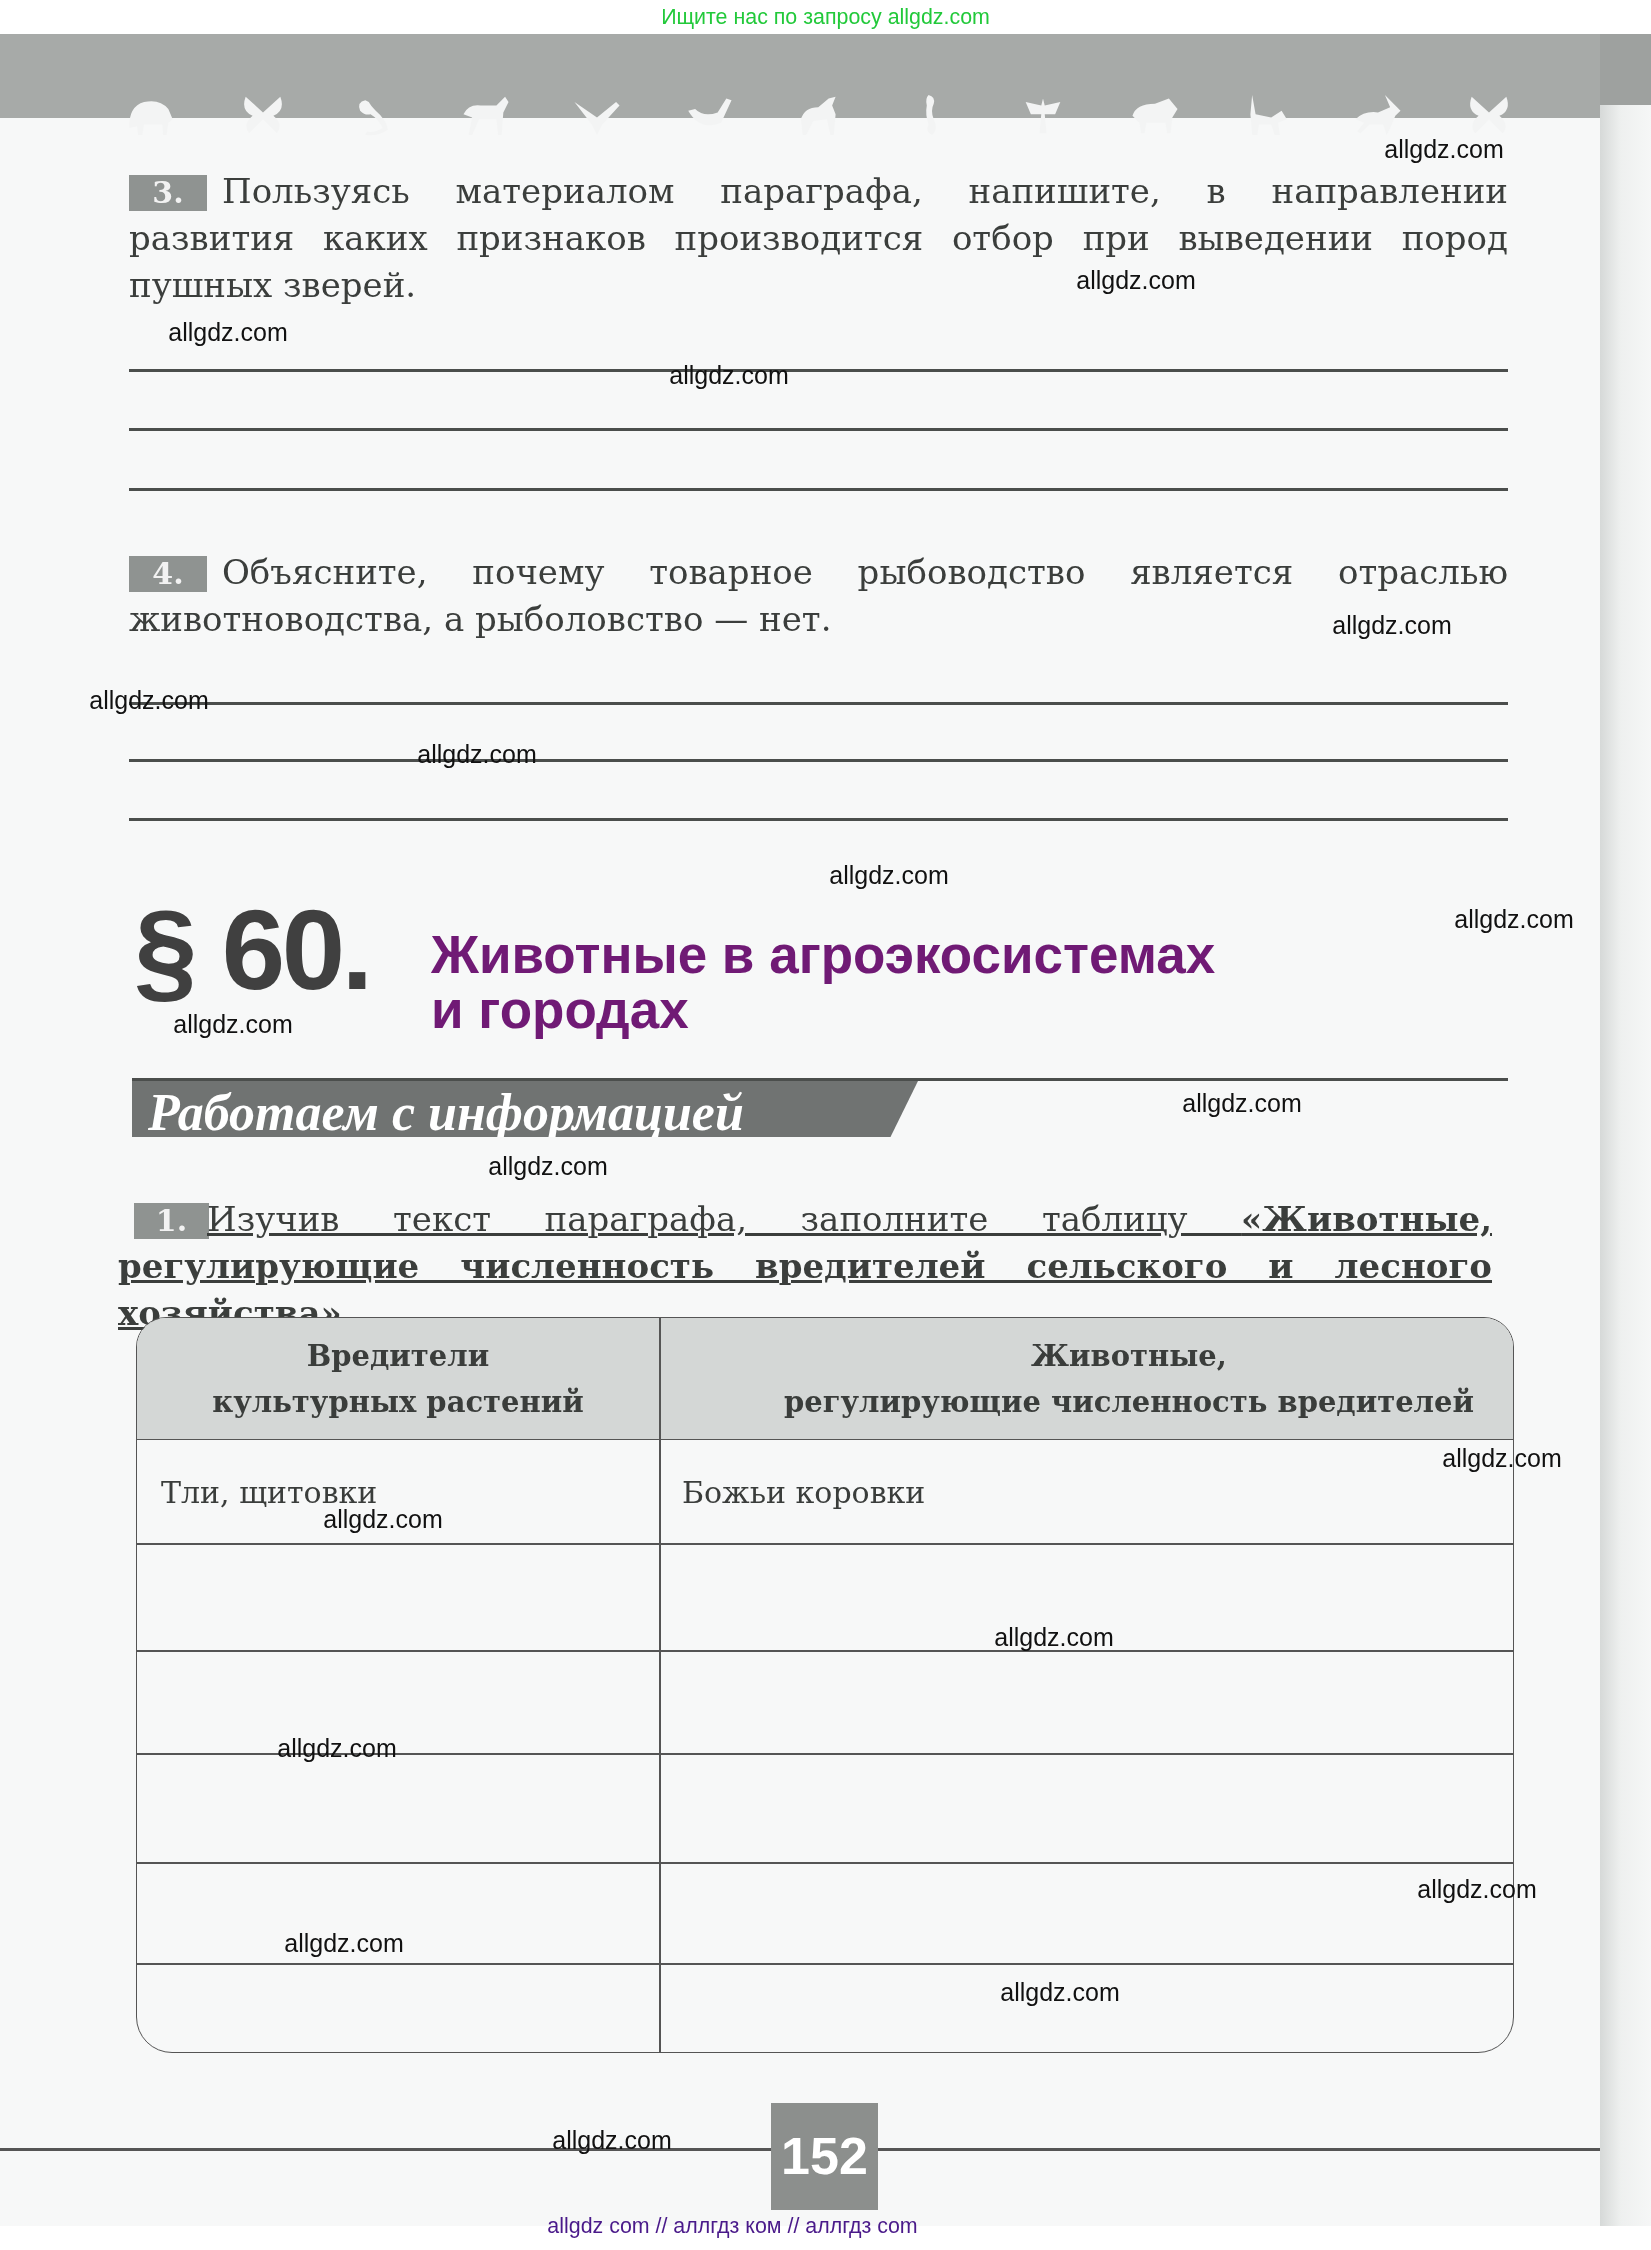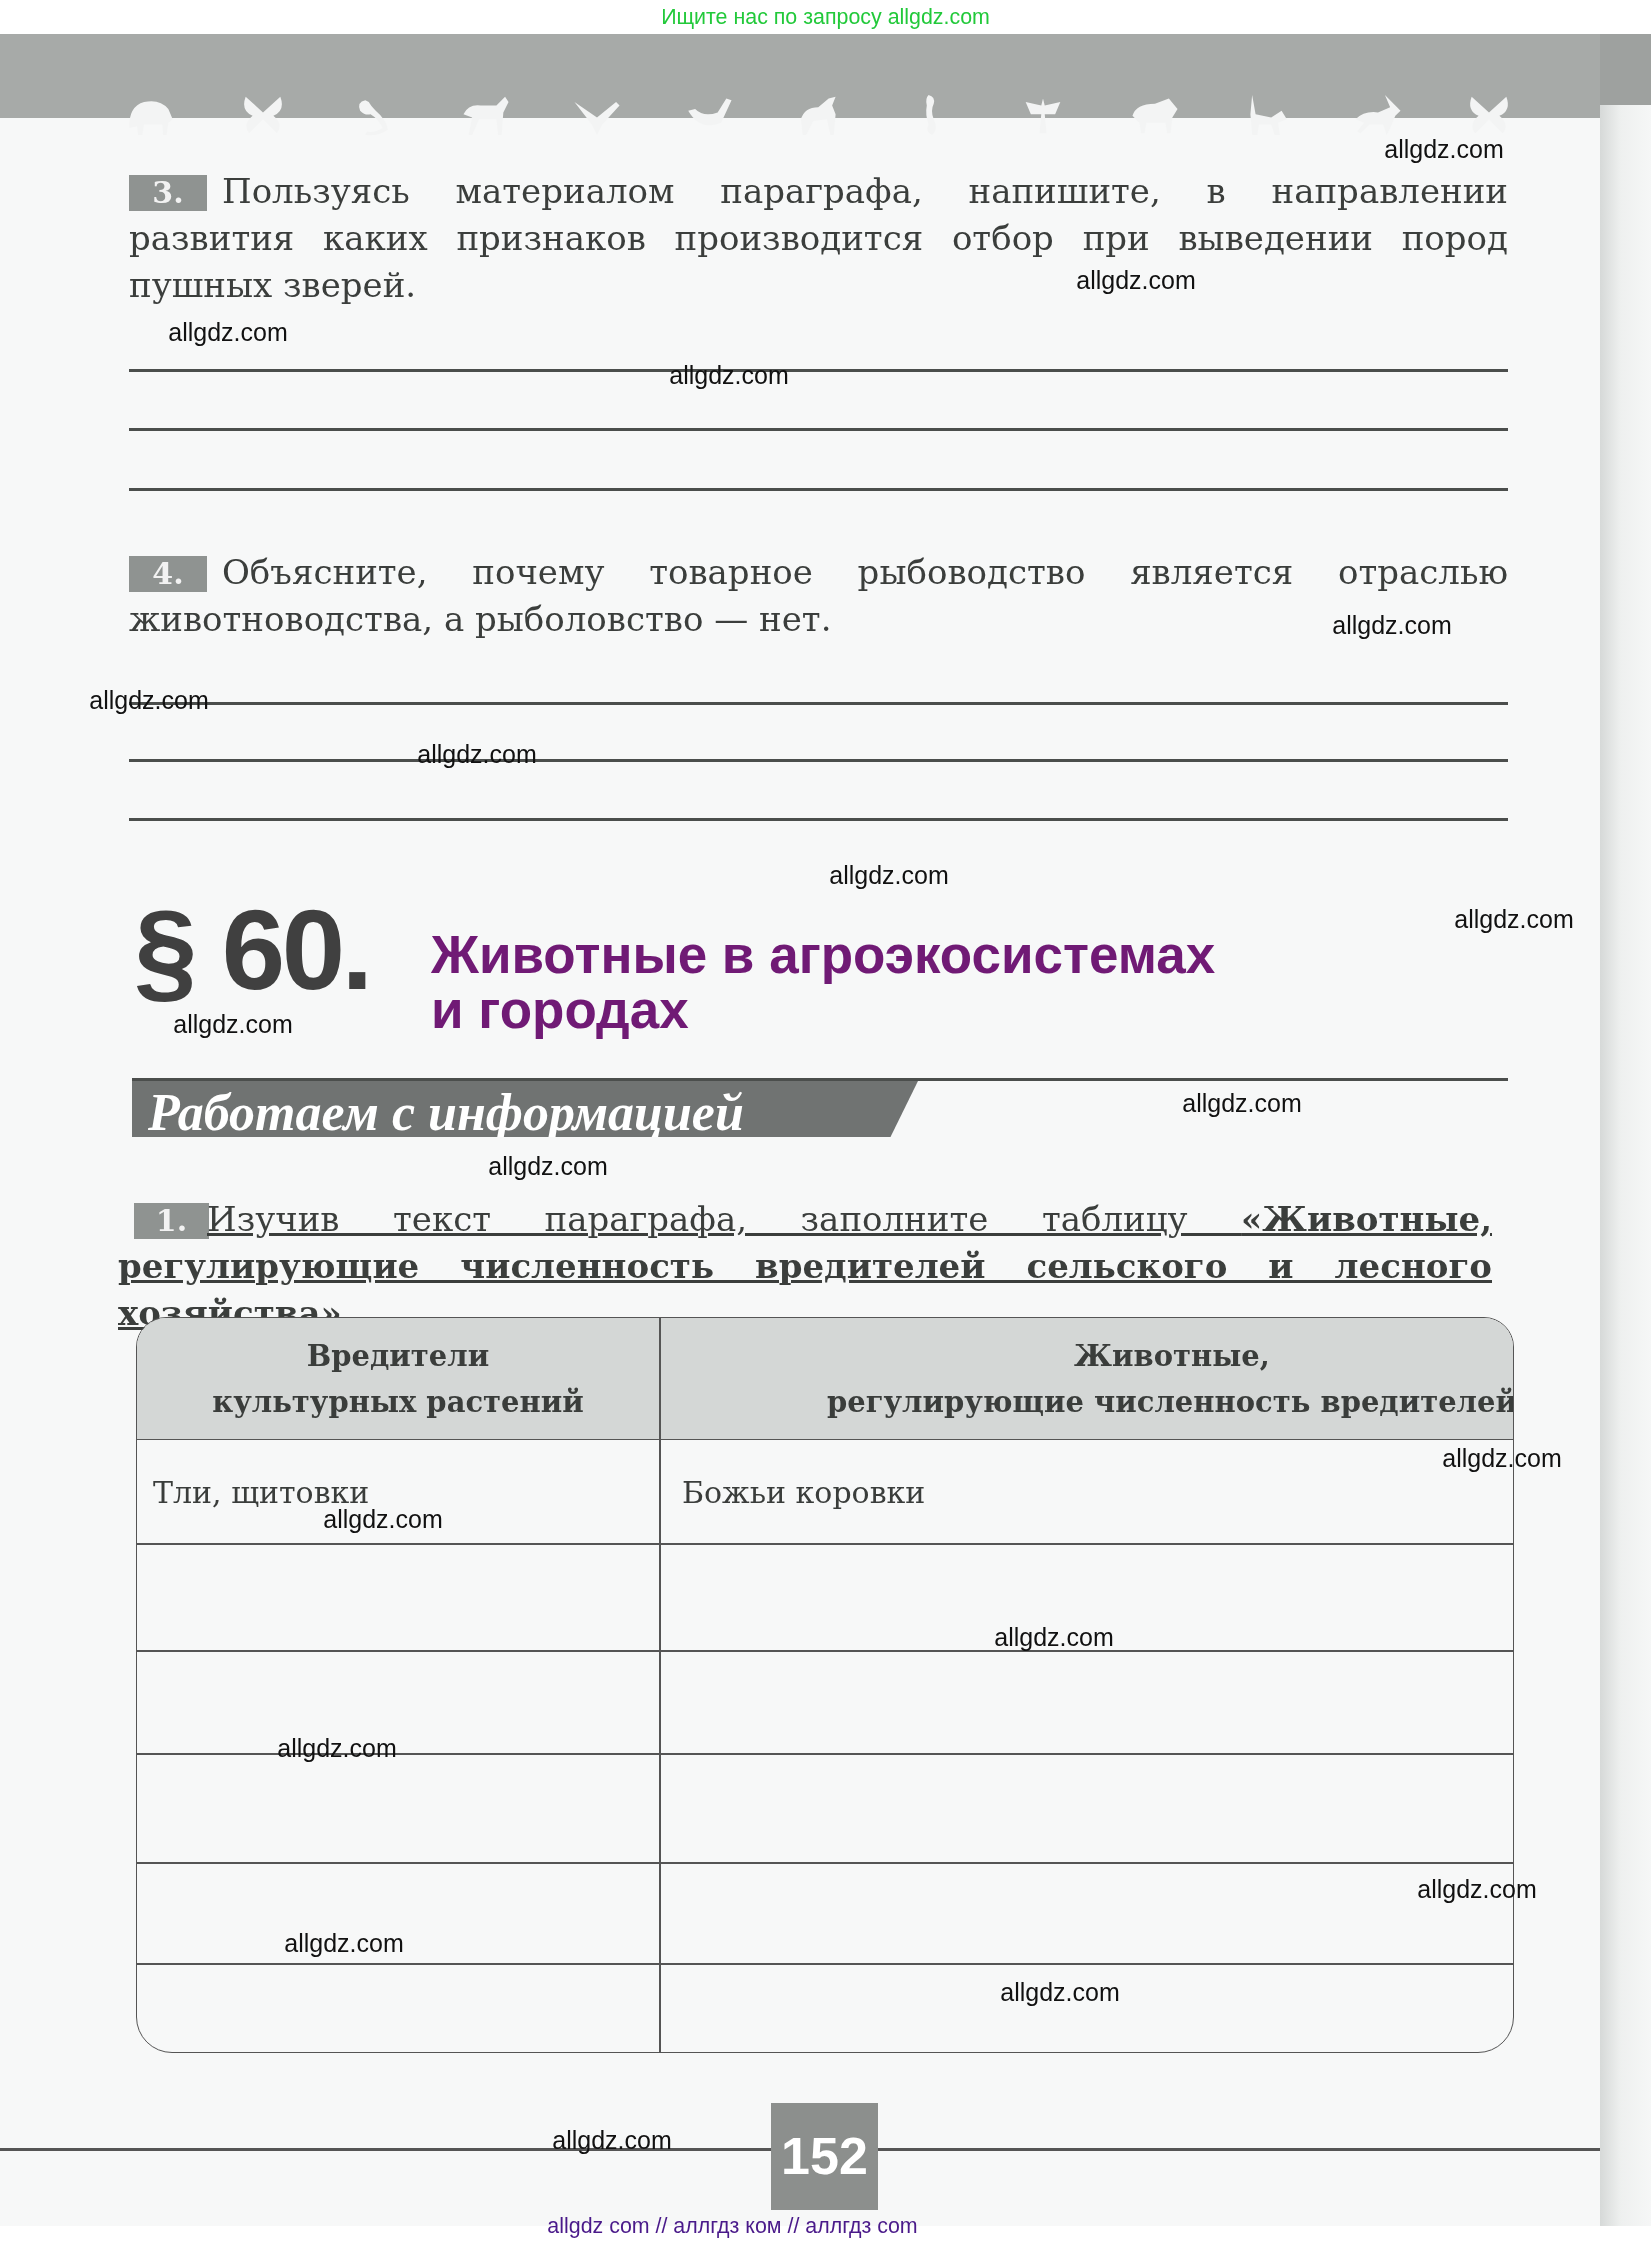--- a/index.html
+++ b/index.html
@@ -140,29 +140,29 @@
 <div class="abs qtext" style="left:118px; top:1196px; width:1374px; text-indent:89px;text-decoration:underline;"><span>Изучив текст параграфа, заполните таблицу </span><span style="font-weight:bold;">«Животные, регулирующие численность вредителей сельского и лесного хозяйства».</span></div>
 
 <div class="abs table">
   <div class="thead"></div>
   <div class="th" style="left:0; width:522px;">
     <div>
         <div>Вредители</div>
         <div>культурных растений</div>
       </div>
   </div>
-  <div class="th" style="left:524px; width:936px;padding-left:43px;">
+  <div class="th" style="left:524px; width:936px;">
     <div>
         <div>Животные,</div>
         <div>регулирующие численность вредителей</div>
       </div>
   </div>
   <div class="vdiv"></div>
 
-  <div class="td" style="left:16px; top:157px;">Тли, щитовки</div>
+  <div class="td" style="left:24px; top:157px;">Тли, щитовки</div>
   <div class="td" style="left:545px; top:157px;">Божьи коровки</div>
 
   <div class="hrow" style="top:225px;"></div>
   <div class="hrow" style="top:332px;"></div>
   <div class="hrow" style="top:435px;"></div>
   <div class="hrow" style="top:544px;"></div>
   <div class="hrow" style="top:645px;"></div>
 </div>
 
 <div class="abs footline"></div>

